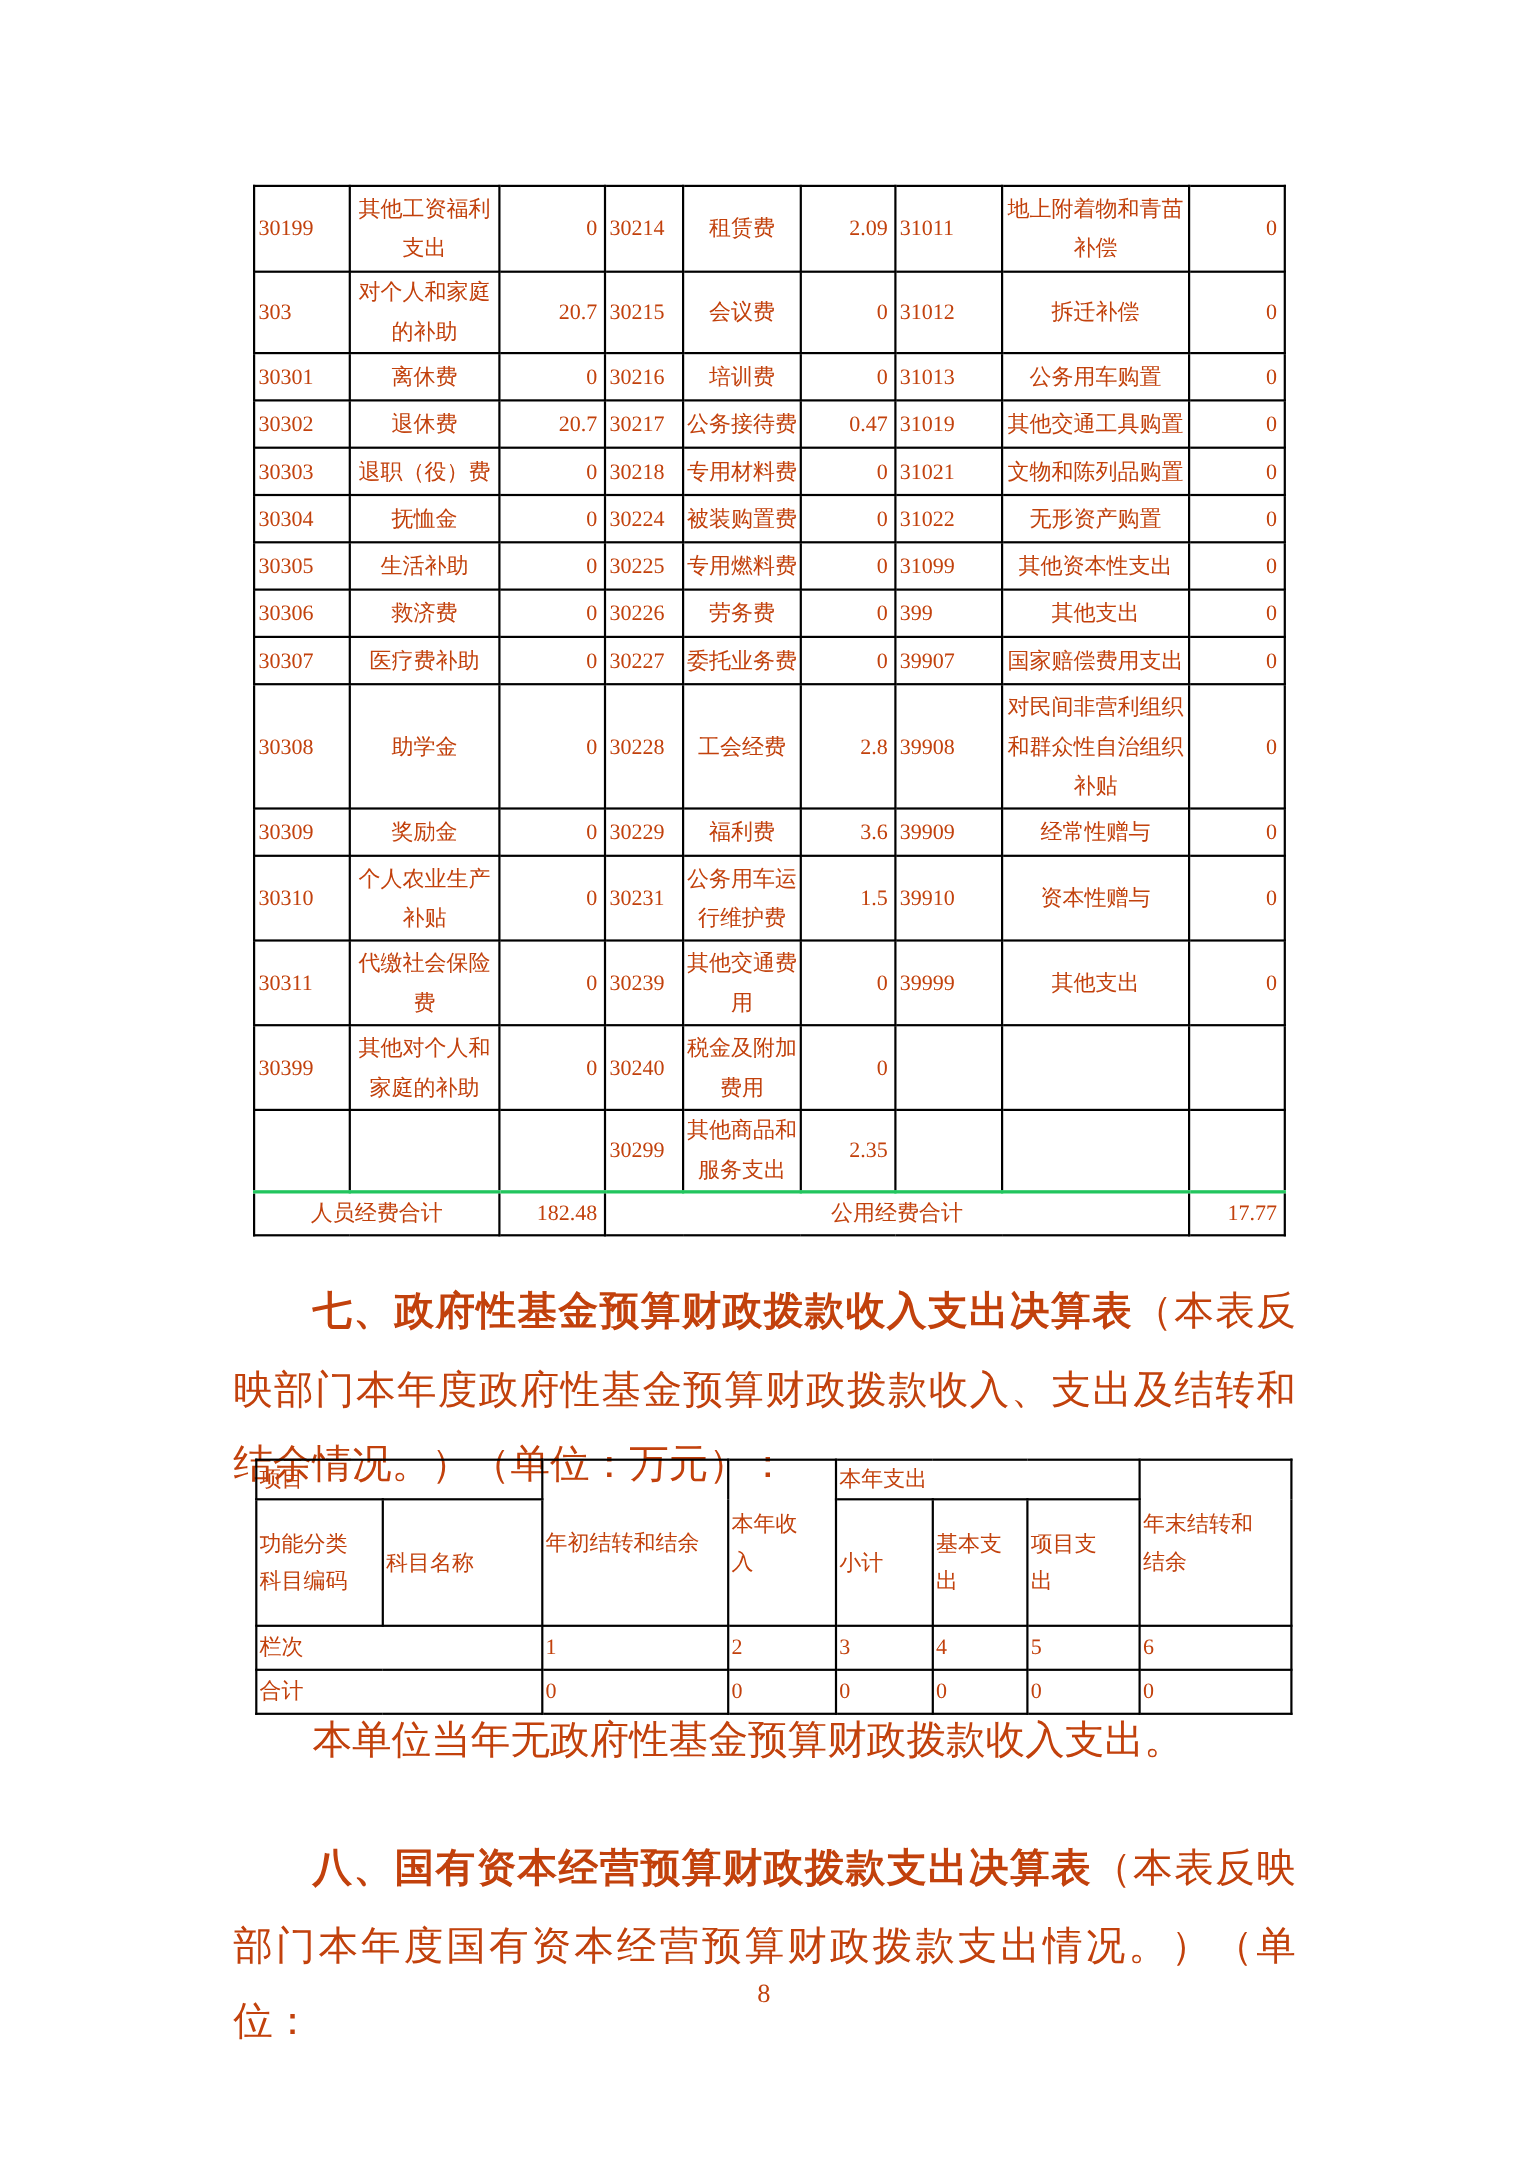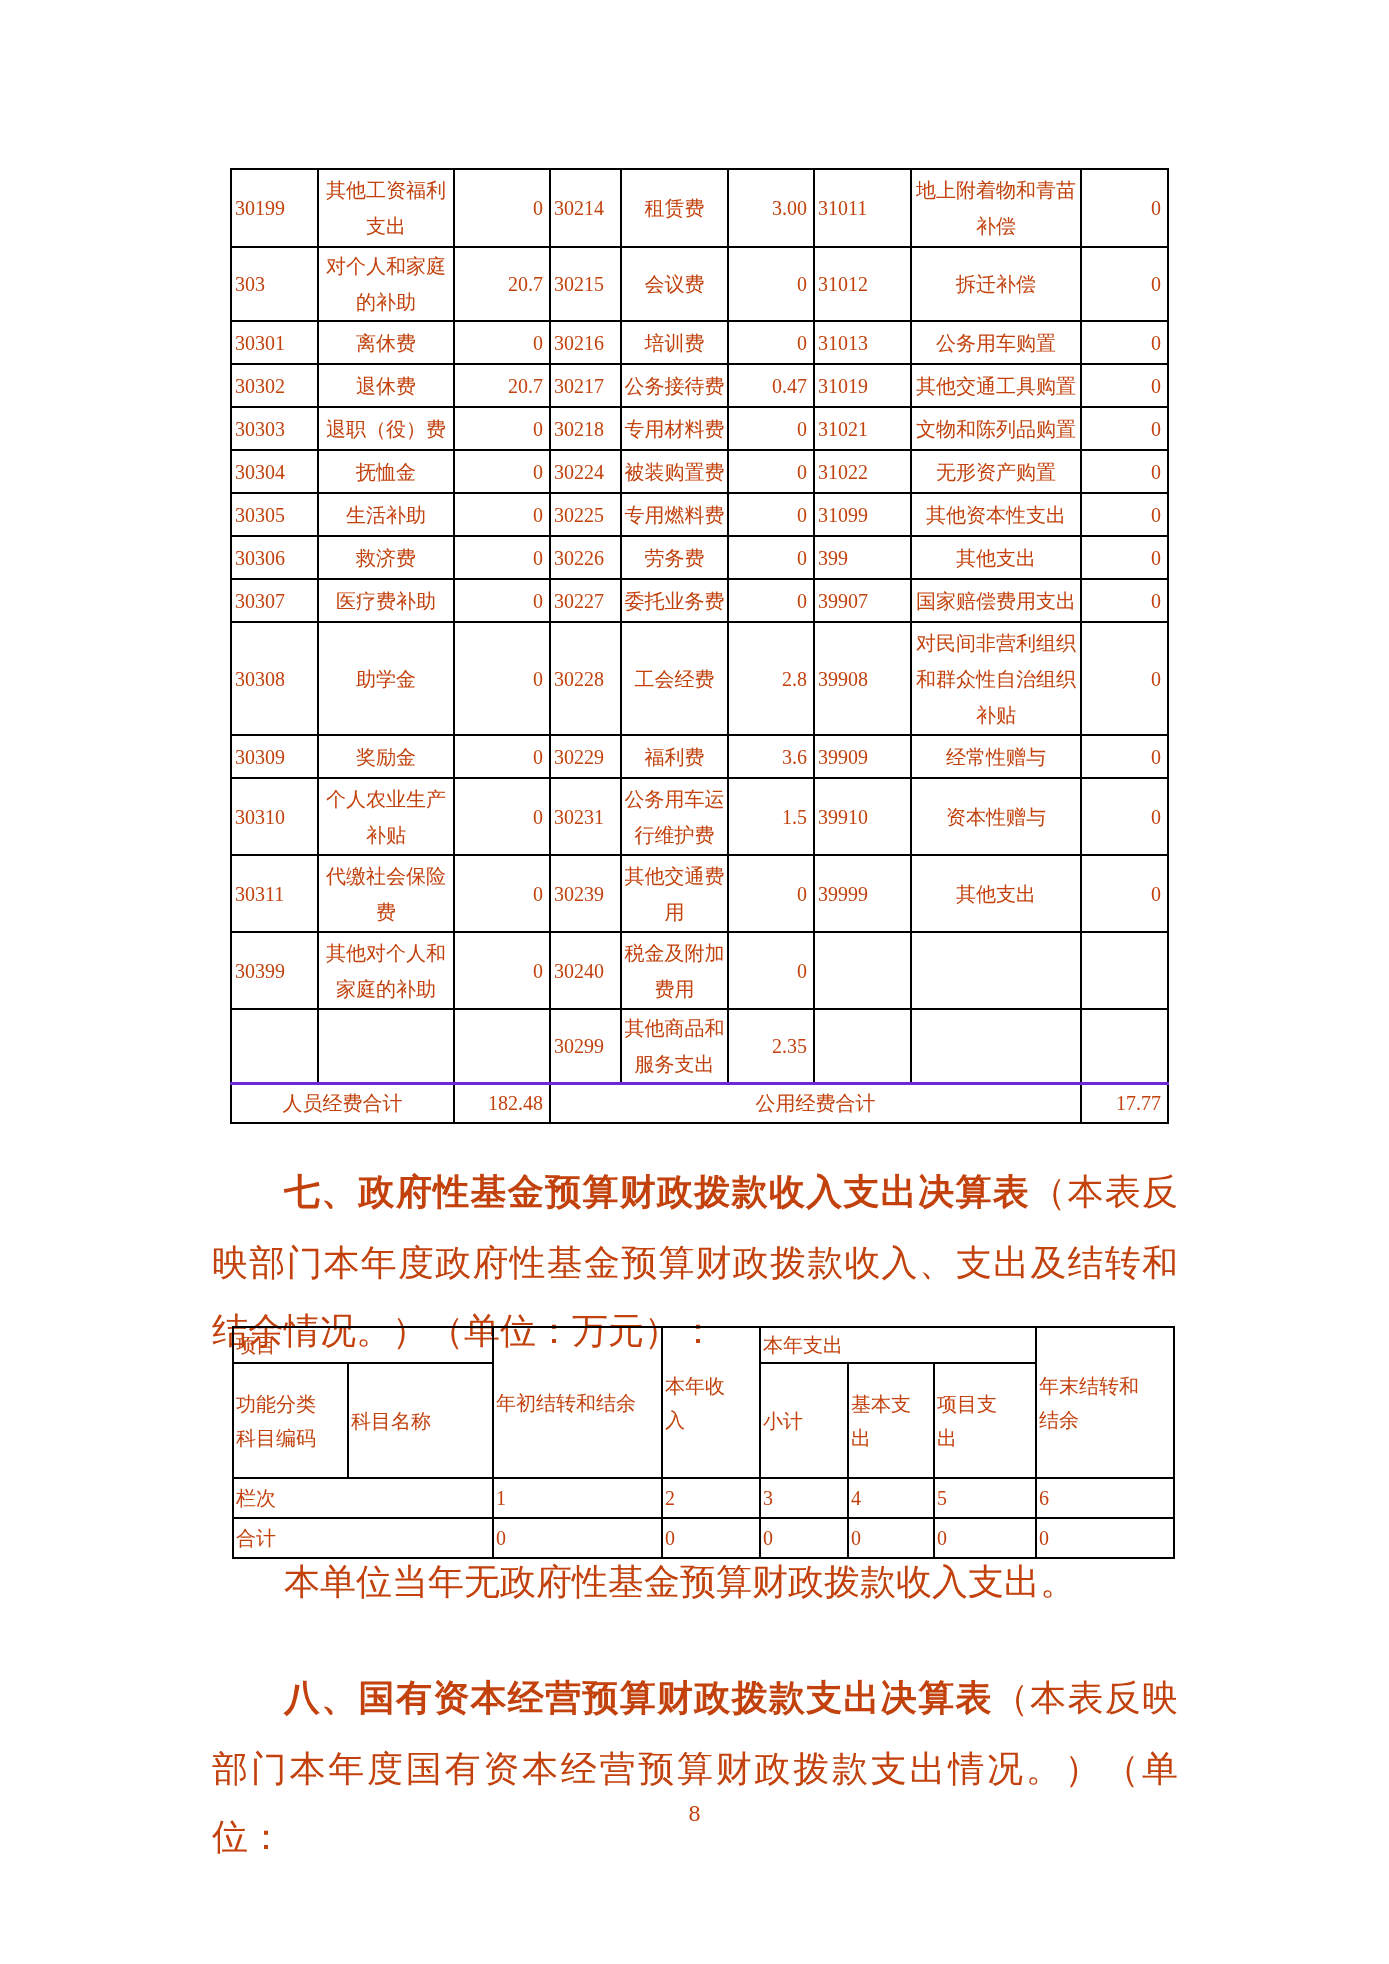--- a/index.html
+++ b/index.html
@@ -3,21 +3,21 @@
 <meta charset="utf-8">
 <style>
   html,body { margin:0; padding:0; background:#ffffff; }
   .page {
     position:relative; width:1389px; height:1964px; background:#fff;
     font-family:"Liberation Serif", serif; color:#c2410c;
   }
   table { border-collapse:collapse; table-layout:fixed; position:absolute; }
   #t1 { left:230px; top:168px; width:937px; font-size:20px; }
   #t1 td { border:2px solid #000; padding:0 2px; line-height:36px; vertical-align:middle; overflow:hidden; }
-  #t1 tr.rf td { border-top:3px solid #6d28d9; }
+  #t1 tr.rf td { border-top:3px solid #22c55e; }
   #t2 { left:232px; top:1326px; width:941px; font-size:20px; }
   #t2 td { border:2px solid #000; padding:0 2px; line-height:34px; vertical-align:middle; text-align:left; overflow:hidden; }
   .c { text-align:left; padding-left:3px !important; }
   .n { text-align:center; }
   .v { text-align:right; padding-right:6px !important; }
   .para {
     position:absolute; left:212px; width:966px;
     font-size:36px; line-height:68px; text-align:justify; text-indent:72px;
   }
   .hd { font-weight:bold; font-family:Liberation Mono, monospace; }
@@ -43,21 +43,21 @@
         <col style="width:170px">
         <col style="width:87px">
     </colgroup>
     <tbody>
       <tr style="height:78px">
         <td class="c">30199</td>
         <td class="n">其他工资福利支出</td>
         <td class="v">0</td>
         <td class="c">30214</td>
         <td class="n">租赁费</td>
-        <td class="v">3.00</td>
+        <td class="v">2.09</td>
         <td class="c">31011</td>
         <td class="n">地上附着物和青苗补偿</td>
         <td class="v">0</td>
       </tr>
       <tr style="height:56px">
         <td class="c">303</td>
         <td class="n">对个人和家庭的补助</td>
         <td class="v">20.7</td>
         <td class="c">30215</td>
         <td class="n">会议费</td>

